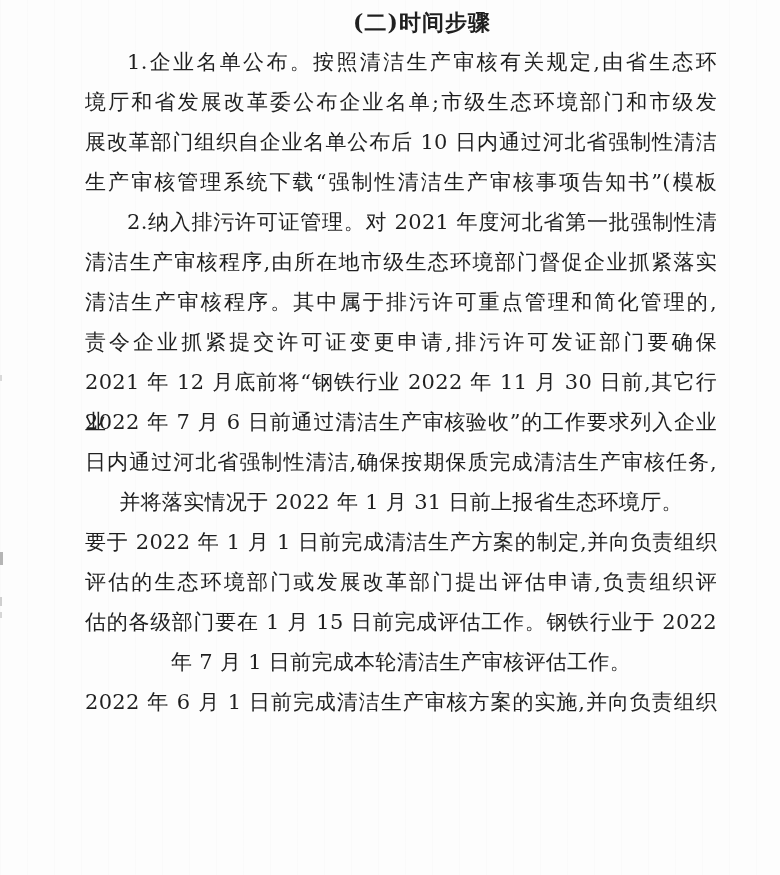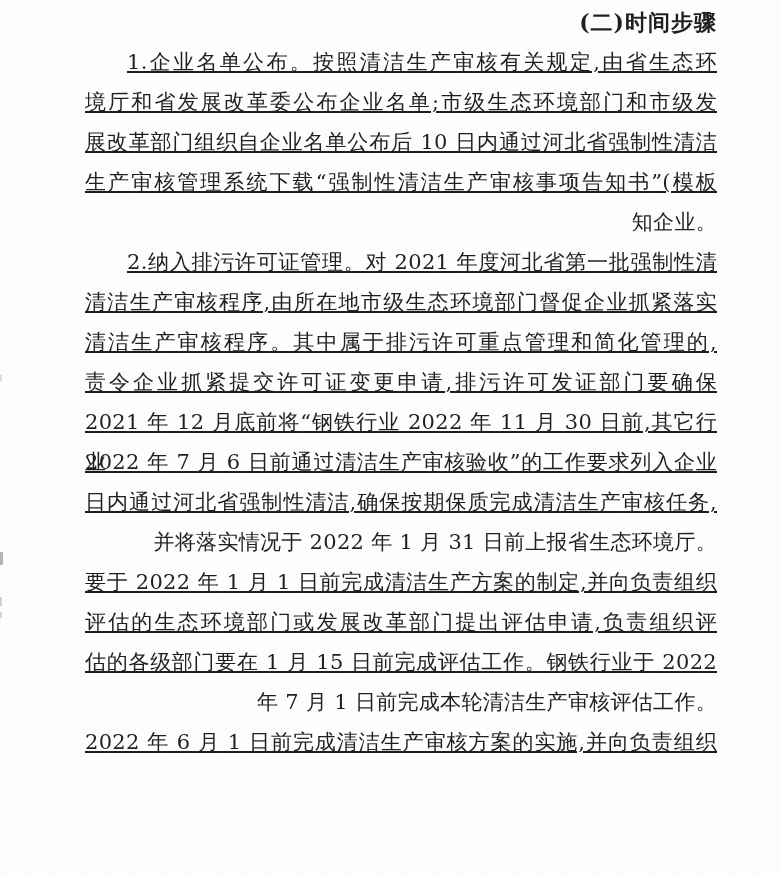--- a/index.html
+++ b/index.html
@@ -26,30 +26,29 @@
     position: absolute;
     left: 85px;
     top: 2px;
     width: 632px;
   }
   .line {
     height: 40px;
     line-height: 40px;
     font-size: 21px;
     letter-spacing: 0.3px;
-    text-align: right;
+    text-align: center;
     overflow: visible;
     white-space: nowrap;
   }
   .line.justify {
     white-space: normal;
     text-align: justify;
     text-align-last: justify;
     text-justify: inter-character;
-    text-decoration: underline;
   }
   .line.indent {
     text-indent: 42px;
   }
   .line.heading {
     font-size: 22px;
     font-weight: bold;
     letter-spacing: 1px;
   }
   
@@ -65,21 +64,20 @@
 </head>
 <body>
 
 <div class="page" style="background-color: rgb(253, 253, 253); color: rgb(31, 31, 31);">
   <div class="textblock">
       <div class="line indent heading">(二)时间步骤</div>
       <div class="line indent justify">1.企业名单公布。按照清洁生产审核有关规定,由省生态环</div>
       <div class="line justify">境厅和省发展改革委公布企业名单;市级生态环境部门和市级发</div>
       <div class="line justify">展改革部门组织自企业名单公布后 10 日内通过河北省强制性清洁</div>
       <div class="line justify">生产审核管理系统下载“强制性清洁生产审核事项告知书”(模板</div>
-      <div class="line">知企业。</div>
       <div class="line indent justify">2.纳入排污许可证管理。对 2021 年度河北省第一批强制性清</div>
       <div class="line justify">清洁生产审核程序,由所在地市级生态环境部门督促企业抓紧落实</div>
       <div class="line justify">清洁生产审核程序。其中属于排污许可重点管理和简化管理的,</div>
       <div class="line justify">责令企业抓紧提交许可证变更申请,排污许可发证部门要确保</div>
       <div class="line justify">2021 年 12 月底前将“钢铁行业 2022 年 11 月 30 日前,其它行业</div>
       <div class="line justify">2022 年 7 月 6 日前通过清洁生产审核验收”的工作要求列入企业</div>
       <div class="line justify">日内通过河北省强制性清洁,确保按期保质完成清洁生产审核任务,</div>
       <div class="line">并将落实情况于 2022 年 1 月 31 日前上报省生态环境厅。</div>
       <div class="line justify">要于 2022 年 1 月 1 日前完成清洁生产方案的制定,并向负责组织</div>
       <div class="line justify">评估的生态环境部门或发展改革部门提出评估申请,负责组织评</div>

